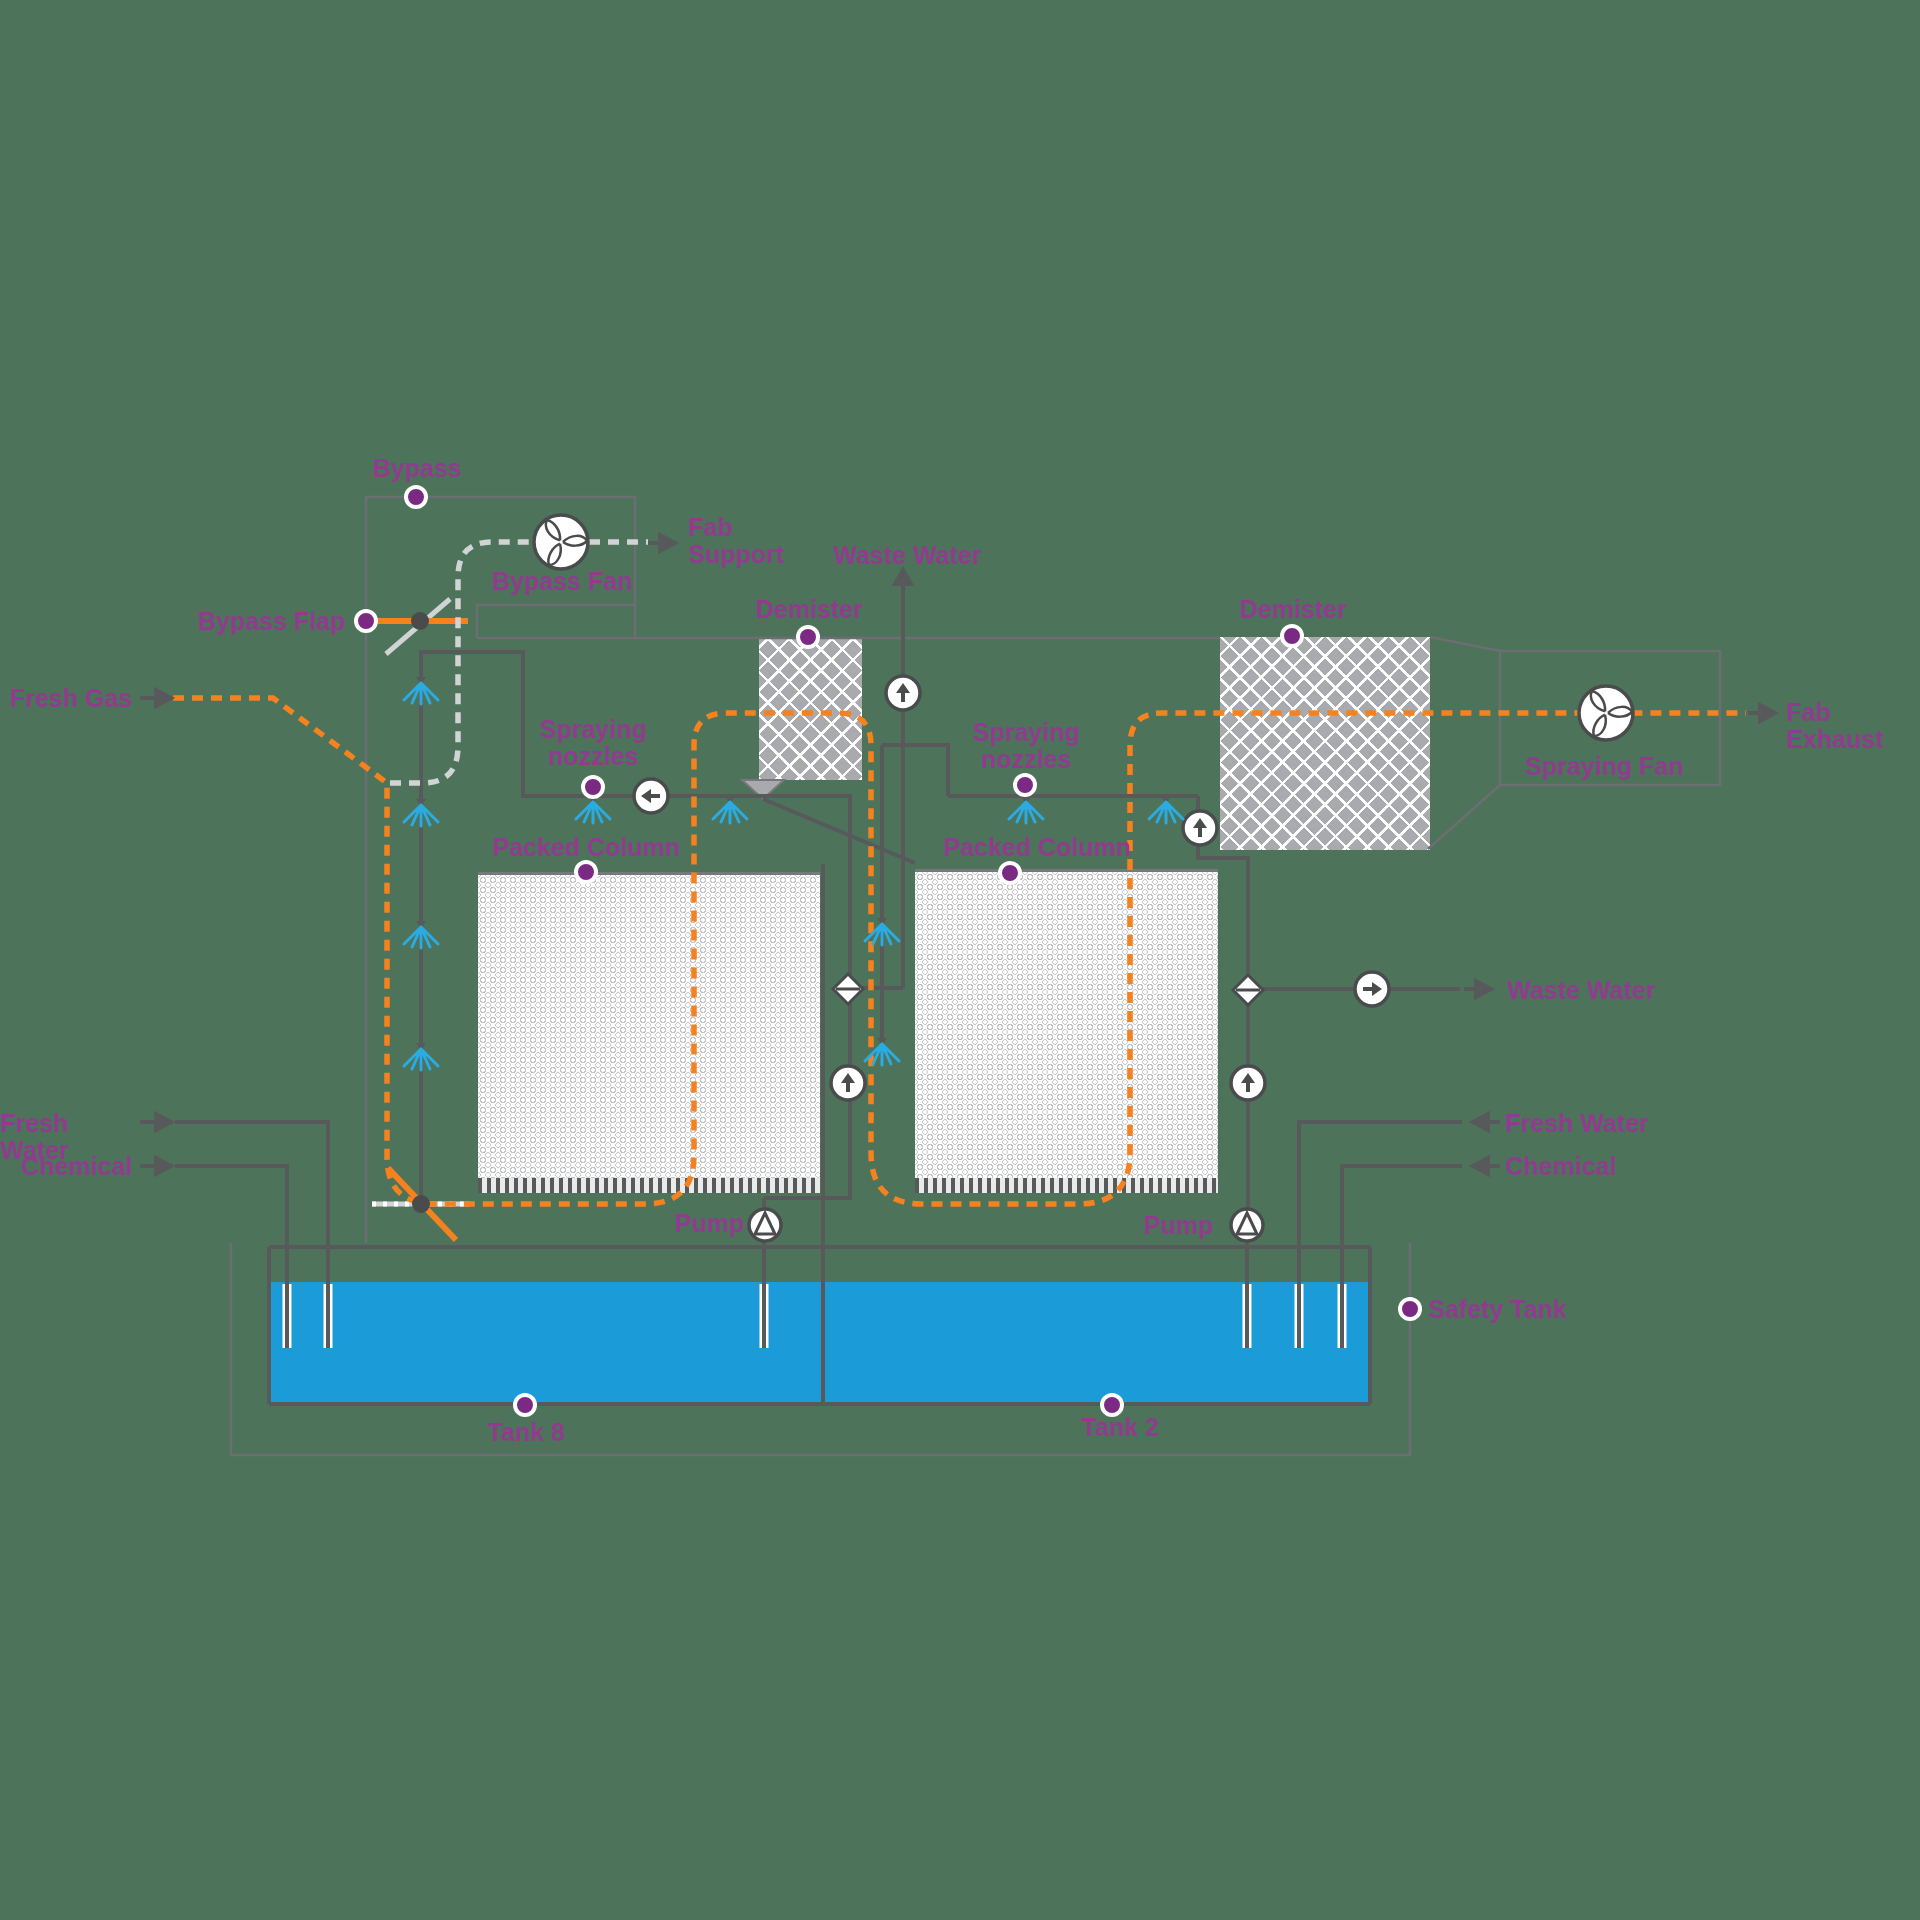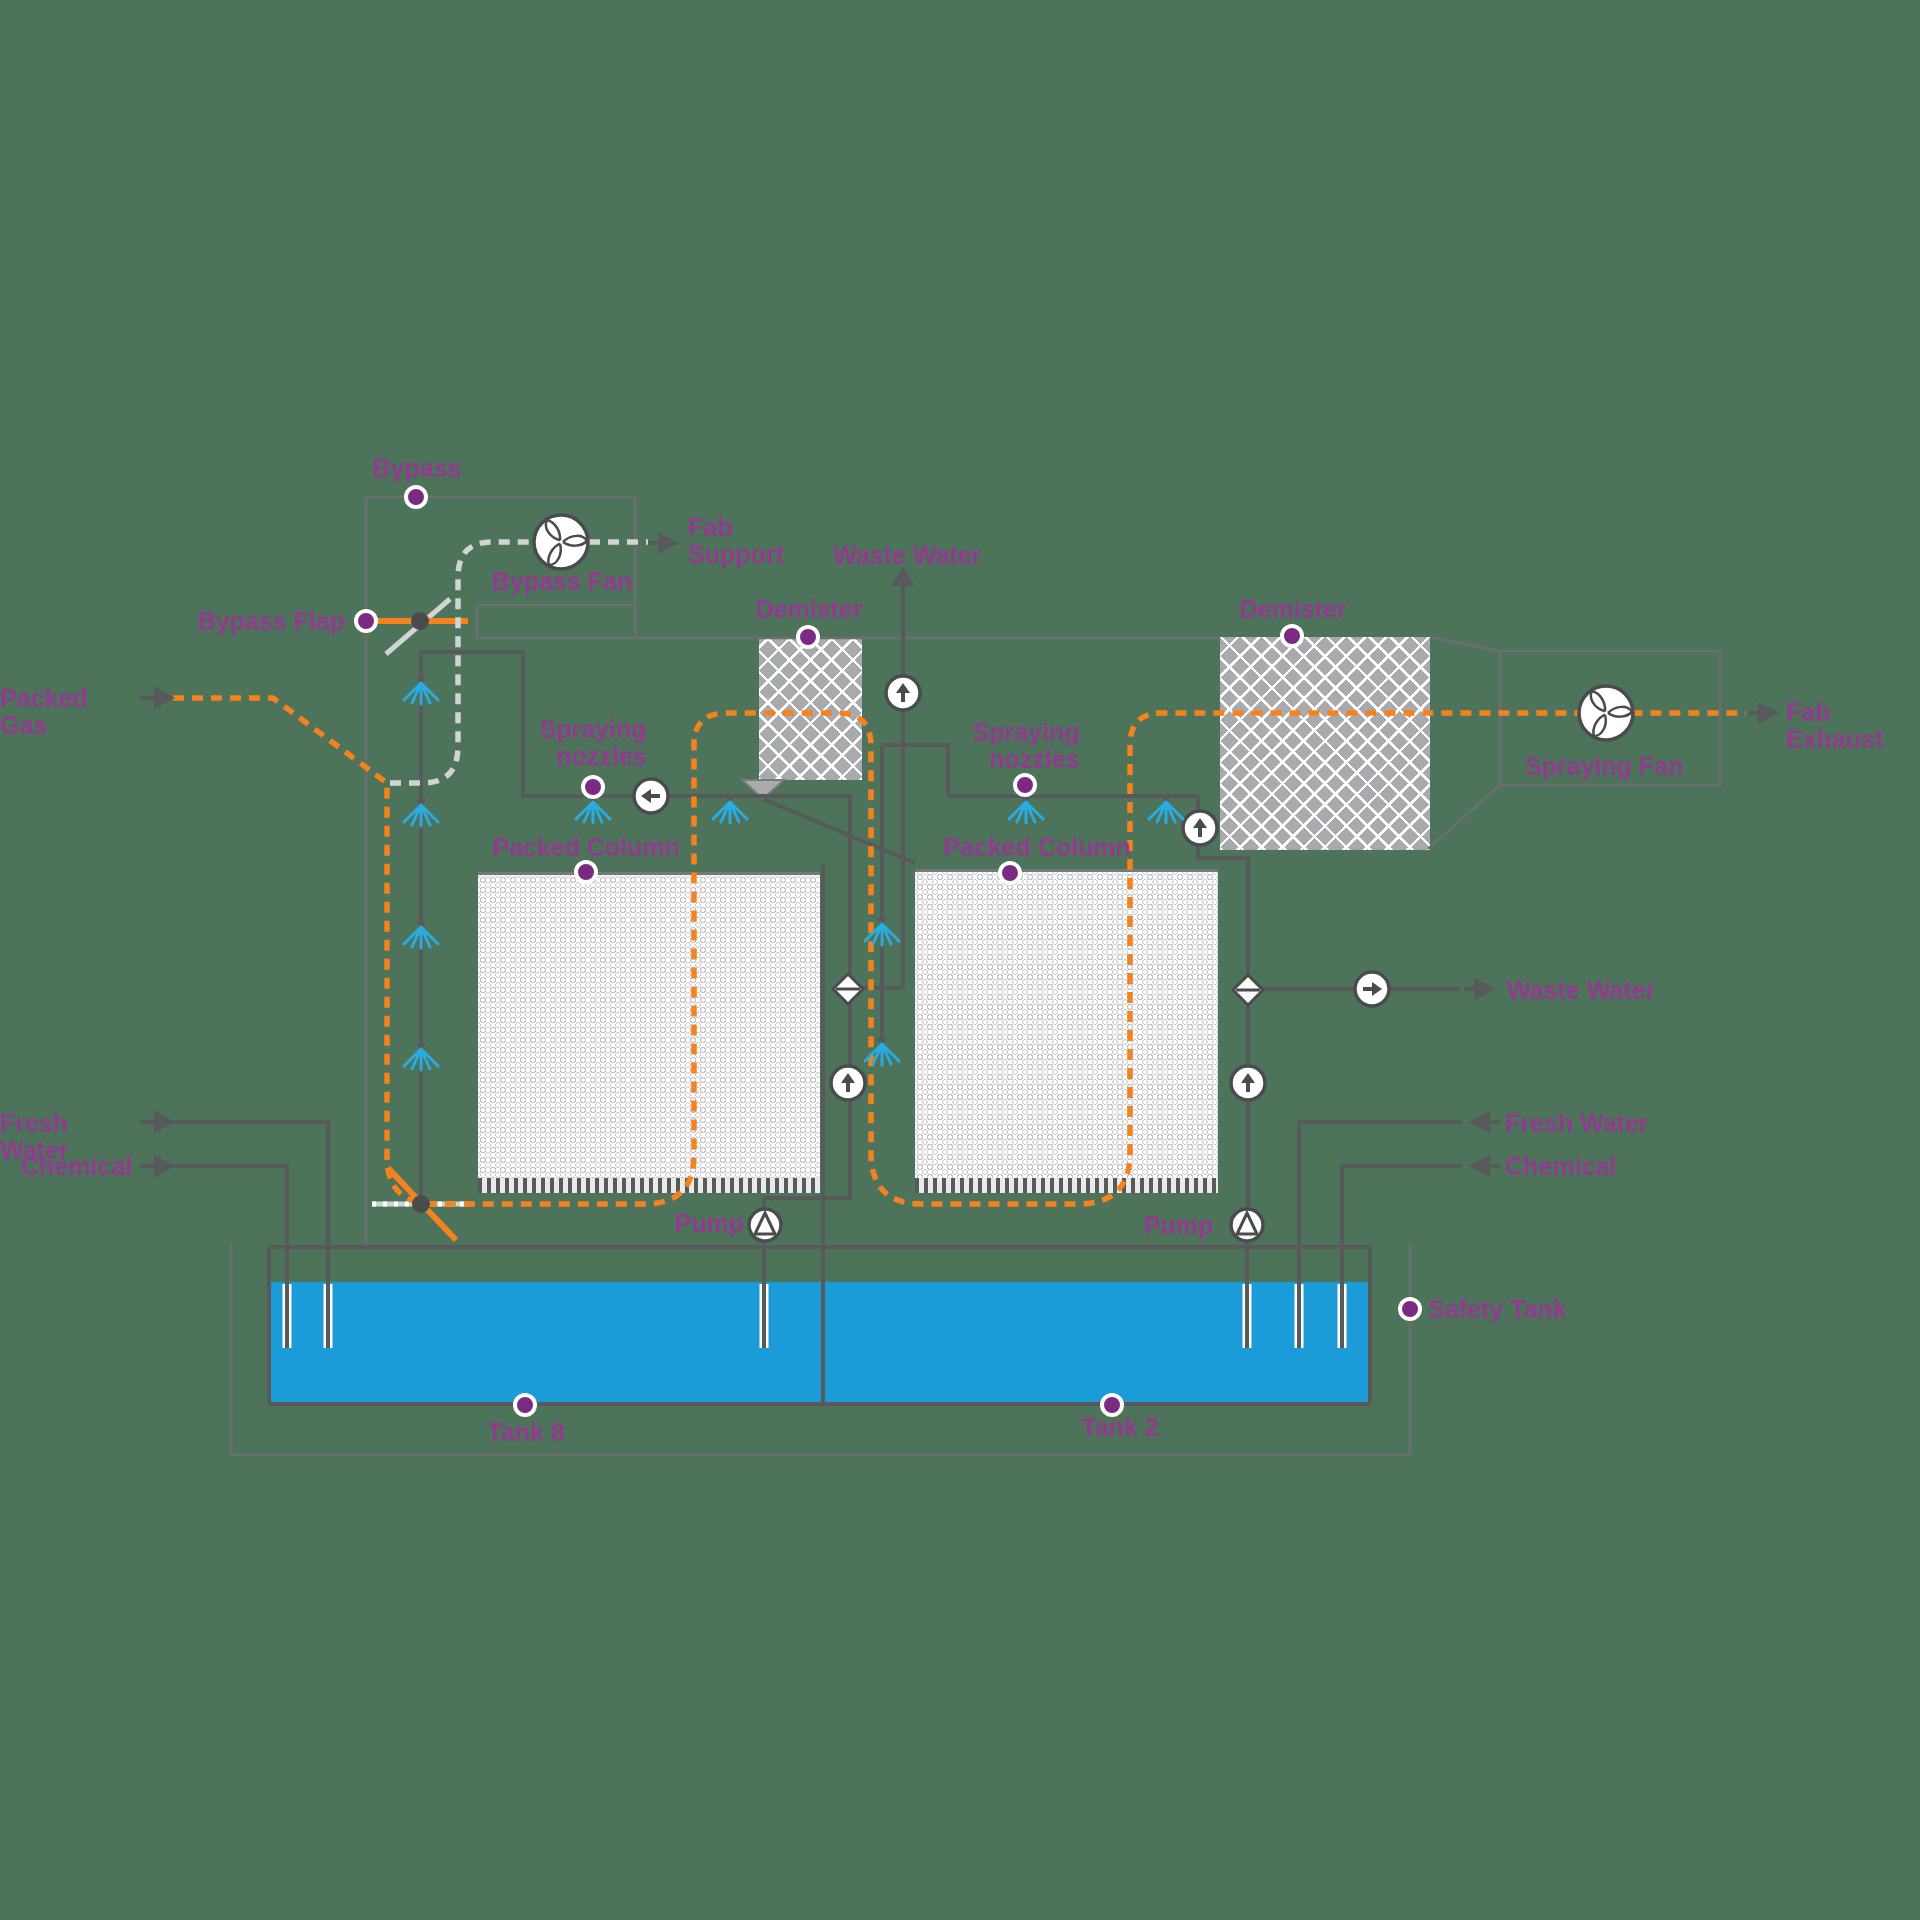--- a/index.html
+++ b/index.html
@@ -1,20 +1,20 @@
 <!DOCTYPE html>
 <html><head>
 <meta charset="utf-8">
 <style>
   html,body{margin:0;padding:0}
   #canvas{position:relative;width:1920px;height:1920px;background:#4d745b;overflow:hidden;
           font-family:"Liberation Sans",sans-serif}
   .abs{position:absolute}
   .lbl{position:absolute;font:700 25px/1.08 "Liberation Sans",sans-serif;color:#923a8f;white-space:pre-line}
-  .ctr{transform:translateX(-50%);text-align:right}
+  .ctr{transform:translateX(-50%);text-align:center}
   .dot{position:absolute;width:24px;height:24px;border-radius:50%;background:#7b2a83;
        border:4px solid #fff;box-sizing:border-box;transform:translate(-50%,-50%)}
   .pivot{position:absolute;width:18px;height:18px;border-radius:50%;background:#4a4b4d;
        transform:translate(-50%,-50%)}
   .icon{position:absolute;transform:translate(-50%,-50%)}
   .packing{position:absolute;background-color:#d5d6d8;border-top:3px solid #77787b;box-sizing:border-box;
     background-image:
       radial-gradient(circle at 5px 5px, rgba(255,255,255,.95) 1.6px, #c2c4c6 1.6px 3.4px, rgba(255,255,255,.85) 3.4px 4.8px, transparent 4.8px),
       radial-gradient(circle at 5px 5px, rgba(255,255,255,.95) 1.6px, #c6c8ca 1.6px 3.4px, rgba(255,255,255,.85) 3.4px 4.8px, transparent 4.8px);
     background-size:10px 10px,10px 10px;background-position:0 0,5px 5px}
@@ -242,21 +242,21 @@
   <div class="dot" style="left:1010px;top:873px"></div>
   <div class="dot" style="left:525px;top:1405px"></div>
   <div class="dot" style="left:1112px;top:1405px"></div>
   <div class="dot" style="left:1410px;top:1309px"></div>
 
   <div class="lbl ctr" style="left:417px;top:455px">Bypass</div>
   <div class="lbl ctr" style="left:562px;top:568px">Bypass Fan</div>
   <div class="lbl" style="right:1575px;top:608px">Bypass Flap</div>
   <div class="lbl" style="left:688px;top:514px">Fab
 Support</div>
-  <div class="lbl" style="right:1788px;top:685px">Packed Gas</div>
+  <div class="lbl" style="right:1788px;top:685px">Fresh Gas</div>
   <div class="lbl" style="left:833px;top:542px">Waste Water</div>
   <div class="lbl ctr" style="left:809px;top:596px">Demister</div>
   <div class="lbl ctr" style="left:1293px;top:596px">Demister</div>
   <div class="lbl ctr" style="left:593px;top:716px">Spraying
 nozzles</div>
   <div class="lbl ctr" style="left:1026px;top:719px">Spraying
 nozzles</div>
   <div class="lbl ctr" style="left:586px;top:834px">Packed Column</div>
   <div class="lbl ctr" style="left:1037px;top:834px">Packed Column</div>
   <div class="lbl ctr" style="left:1604px;top:753px">Spraying Fan</div>

